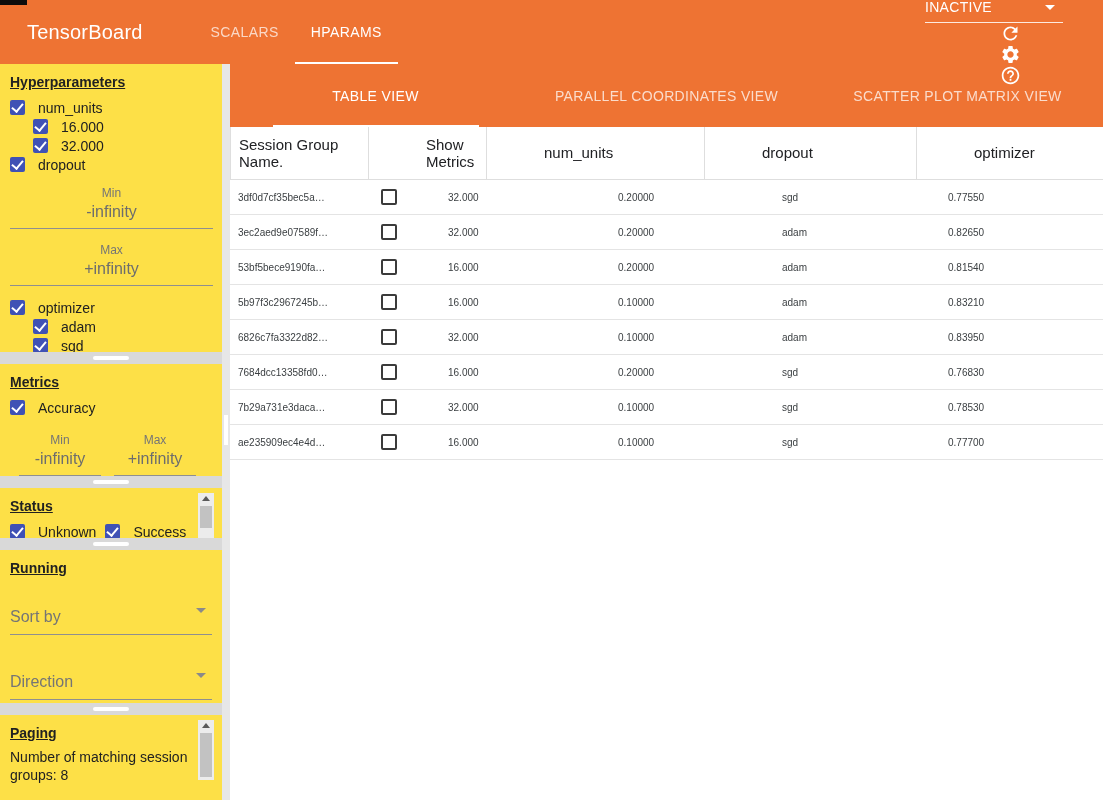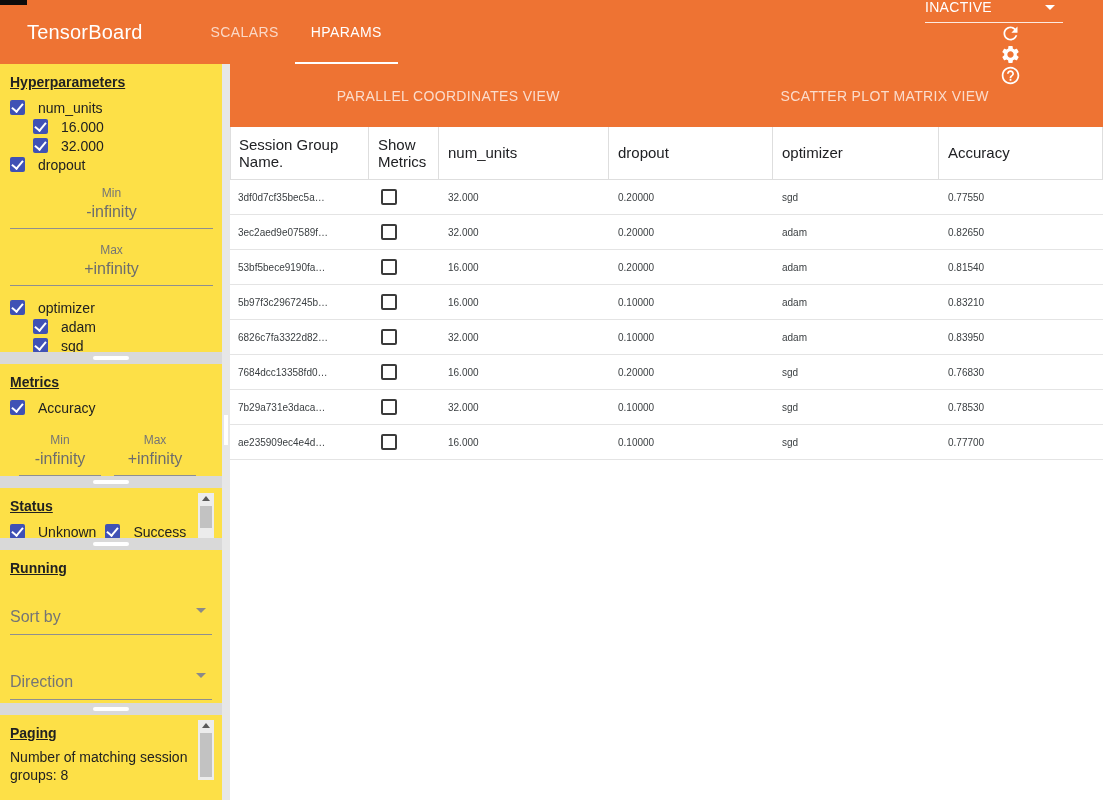--- a/index.html
+++ b/index.html
@@ -76,21 +76,21 @@
 
   
   .view-tabs { height:63px; flex:none; background:#ee7333; display:flex; }
   .vtab { flex:1; display:flex; align-items:center; justify-content:center; font-size:14px; letter-spacing:.35px;
           color:rgba(255,255,255,.75); position:relative; cursor:pointer; }
   .vtab.active { color:#fff; }
   .vtab.active::after { content:""; position:absolute; bottom:0; left:50%; transform:translateX(-50%);
                         width:206px; height:2px; background:#fff; }
 
   .grid-cols { display:grid; grid-template-columns:139px 70px 170px 164px 166px 1fr; }
-  .thead { height:53px; flex:none; border-bottom:1px solid #dedede; font-size:15px; color:#202124; }
+  .thead { height:53px; flex:none; border-bottom:1px solid #dedede; font-size:15px; color:#202124;gap:48px; }
   .th { display:flex; align-items:center; padding:0 8px 0 9px; border-right:1px solid #dedede; line-height:1.15; }
   .th:first-child { border-left:1px solid #dedede; padding-left:8px; }
   .trow { height:35px; flex:none; border-bottom:1px solid #e4e4e4; align-items:center; font-size:10px; color:#3c4043; }
   .td { padding-left:9px; white-space:nowrap; overflow:hidden; }
   .td.name { padding-left:8px; }
   .rowcb { width:16px; height:16px; border:2px solid #3b3b3b; border-radius:2px; background:#fff; margin-left:12px; cursor:pointer; }
   .tbody { overflow:hidden; flex:1; }
 </style>
 </head>
 <body>
@@ -269,20 +269,21 @@
 
   </aside>
 
   <div class="gutter">
     <div class="vhandle"></div>
   </div>
 
   <main class="main">
 
     <div class="view-tabs">
+      <div class="vtab active">TABLE VIEW</div>
         <div class="vtab">PARALLEL COORDINATES VIEW</div>
         <div class="vtab">SCATTER PLOT MATRIX VIEW</div>
     </div>
 
     <div class="thead grid-cols">
       <div class="th">Session Group Name.</div>
       <div class="th">Show Metrics</div>
       <div class="th">num_units</div>
       <div class="th">dropout</div>
       <div class="th">optimizer</div>

